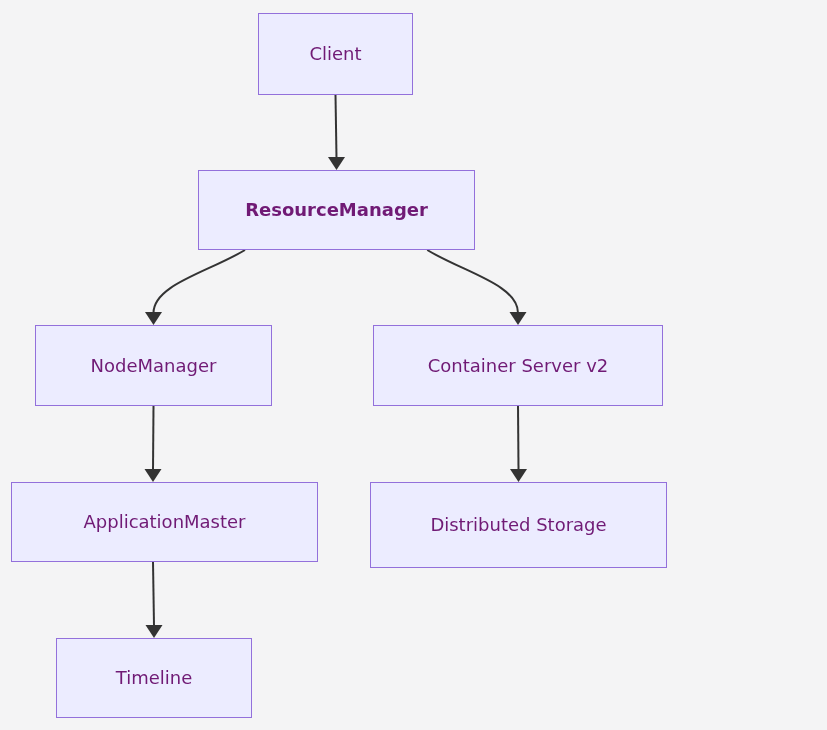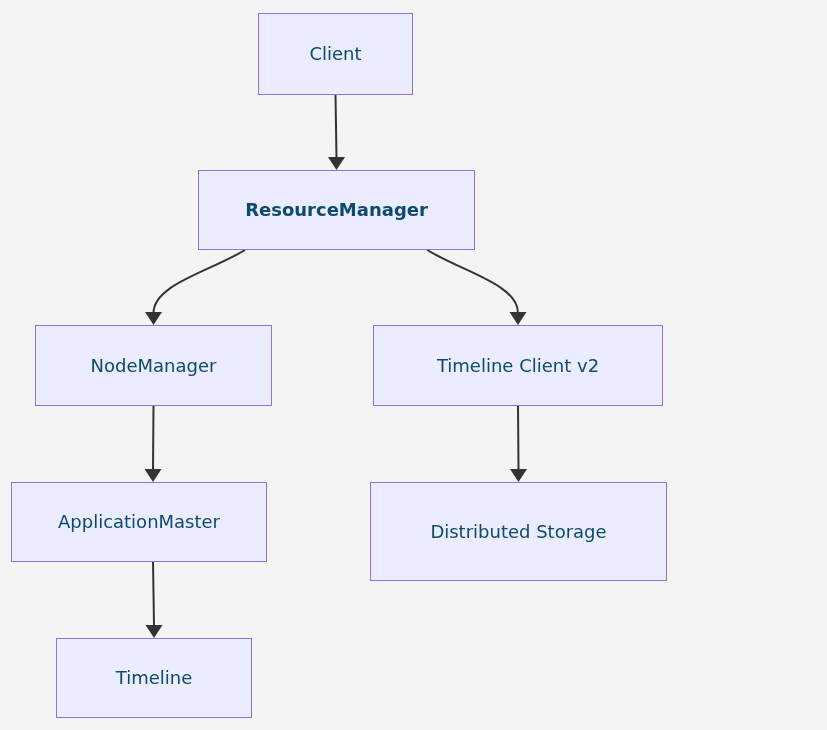--- a/index.html
+++ b/index.html
@@ -14,21 +14,21 @@
   #edges-layer { position: absolute; left: 0; top: 0; }
   #nodes-layer { position: absolute; left: 0; top: 0; width: 100%; height: 100%; }
   .node {
     position: absolute;
     box-sizing: border-box;
     display: flex;
     align-items: center;
     justify-content: center;
     background: #ececff;
     border: 1.5px solid #9370db;
-    color: #0c4a6e;
+    color: #701a75;
     font-size: 18px;
     line-height: 1.2;
     white-space: nowrap;
   }
 </style>
 </head>
 <body>
 
 <div id="diagram">
   <svg id="edges-layer" width="827" height="730">
@@ -61,25 +61,25 @@
       <div class="node" style="left: 258px; top: 13px; width: 155px; height: 82px;">
         <span>Client</span>
       </div>
       <div class="node" style="left: 198px; top: 170px; width: 277px; height: 80px; font-weight: bold;">
         <span>ResourceManager</span>
       </div>
       <div class="node" style="left: 35px; top: 325px; width: 237px; height: 81px;">
         <span>NodeManager</span>
       </div>
       <div class="node" style="left: 373px; top: 325px; width: 290px; height: 81px;">
-        <span>Timeline Client v2</span>
+        <span>Container Server v2</span>
       </div>
-      <div class="node" style="left: 11px; top: 482px; width: 256px; height: 80px;">
+      <div class="node" style="left: 11px; top: 482px; width: 307px; height: 80px;">
         <span>ApplicationMaster</span>
       </div>
-      <div class="node" style="left: 370px; top: 482px; width: 297px; height: 99px;">
+      <div class="node" style="left: 370px; top: 482px; width: 297px; height: 86px;">
         <span>Distributed Storage</span>
       </div>
       <div class="node" style="left: 56px; top: 638px; width: 196px; height: 80px;">
         <span>Timeline</span>
       </div>
     </div>
 </div>
 
 </body></html>

